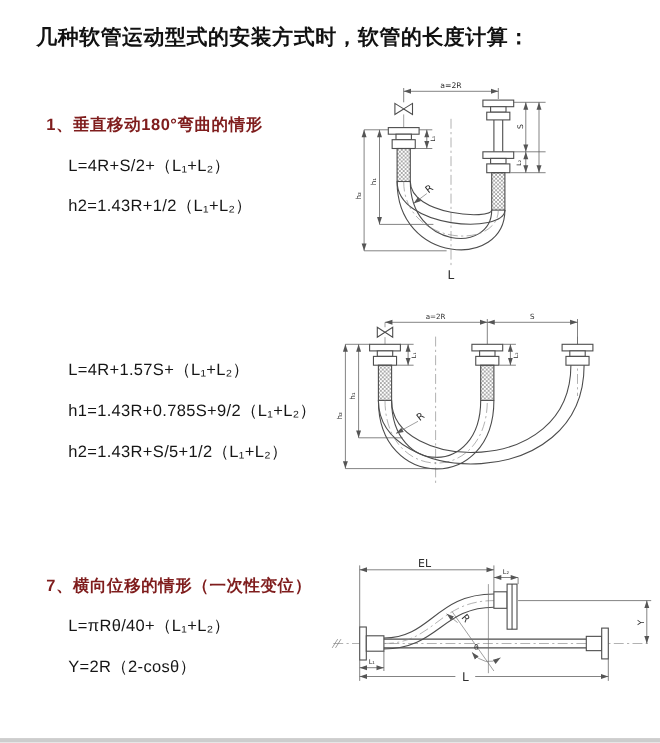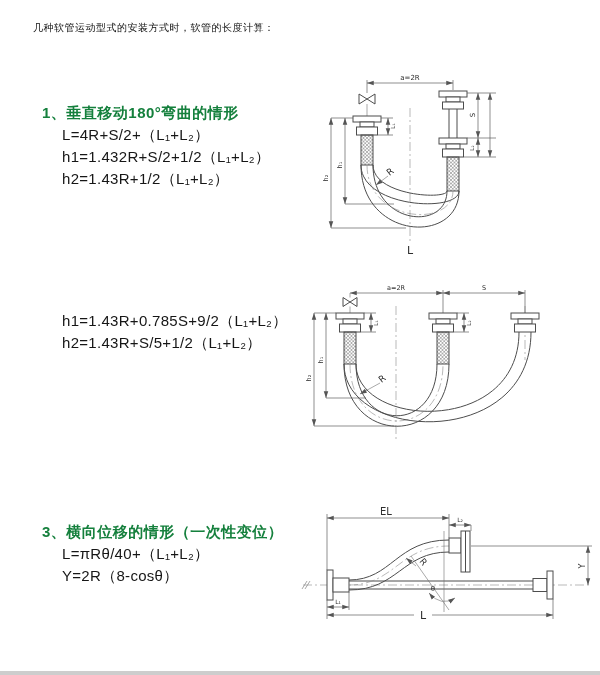--- a/index.html
+++ b/index.html
@@ -1,48 +1,47 @@
 <!DOCTYPE html>
 <html><head>
 <meta charset="utf-8">
 <style>
   html,body{margin:0;padding:0;}
   body{
     width:600px;height:675px;position:relative;background:#ffffff;overflow:hidden;
     font-family:"Liberation Sans","DejaVu Sans",sans-serif;
   }
   .title{
-    position:absolute;left:33px;top:21px;font-size:10px;font-weight:normal;
+    position:absolute;left:33px;top:21px;font-size:19px;font-weight:bold;
     color:#111;letter-spacing:0.5px;
   }
   .sec{position:absolute;left:42px;}
-  .sec .heading{font-size:15px;font-weight:bold;color:#15803d;letter-spacing:0.5px;}
+  .sec .heading{font-size:15px;font-weight:bold;color:#7f1d1d;letter-spacing:0.5px;}
   .sec .formula{
-    font-size:15px;color:#161616;margin-top:3px;margin-left:20px;letter-spacing:0.3px;
+    font-size:15px;color:#161616;margin-top:18px;margin-left:20px;letter-spacing:0.3px;
     font-weight:500;
   }
   .diagram{position:absolute;}
   
   .obj{fill:none;stroke:#4d4d4d;stroke-width:1;}
   .objf{fill:#ffffff;stroke:#4d4d4d;stroke-width:1;}
   .dim{fill:none;stroke:#5e5e5e;stroke-width:0.7;}
   .thin{fill:none;stroke:#6e6e6e;stroke-width:0.6;}
   .cl{fill:none;stroke:#8a8a8a;stroke-width:0.6;stroke-dasharray:9 3 2 3;}
   text.lbl{fill:#2e2e2e;font-family:"DejaVu Sans","Liberation Sans",sans-serif;}
   .bottom-edge{position:absolute;left:0;bottom:0;width:600px;height:4px;background:#cdcdcd;}
 </style>
 </head>
 <body>
 
 <div class="title">几种软管运动型式的安装方式时，软管的长度计算：</div>
 
 <section class="sec" style="top:104px;">
   <div class="heading">1、垂直移动180°弯曲的情形</div>
   <div class="formula">L=4R+S/2+（L₁+L₂）</div>
-  <div class="formula">h1=1.432R+S/2+1/2（L₁+L₂）</div>
   <div class="formula">h2=1.43R+1/2（L₁+L₂）</div>
 </section>
 
 <svg class="diagram" style="left:318px;top:68px;" width="282" height="196" viewBox="0 0 282 196">
   <defs>
     <pattern id="hz1" width="3.5" height="3.5" patternUnits="userSpaceOnUse">
       <path d="M0,3.5 L3.5,0 M0,0 L3.5,3.5" stroke="#6a6a6a" stroke-width="0.5" fill="none"></path>
     </pattern>
     <marker id="ar1" viewBox="0 0 10 8" refX="9" refY="4" markerWidth="8" markerHeight="6" markerUnits="userSpaceOnUse" orient="auto-start-reverse">
       <path d="M0,1 L9,4 L0,7 Z" fill="#555"></path>
@@ -123,20 +122,21 @@
 
   <g>
     <line class="thin" x1="70" y1="108" x2="58" y2="117" marker-end="url(#ar1)"></line>
     <text class="lbl" x="74" y="106" font-size="9" text-anchor="middle" transform="rotate(-38 74 106)">R</text>
   </g>
 
   <text class="lbl" x="92" y="186" font-size="11" text-anchor="middle">L</text>
 </svg>
 
 <section class="sec" style="top:309px;">
+  <div class="formula">L=4R+1.57S+（L₁+L₂）</div>
   <div class="formula">h1=1.43R+0.785S+9/2（L₁+L₂）</div>
   <div class="formula">h2=1.43R+S/5+1/2（L₁+L₂）</div>
 </section>
 
 <svg class="diagram" style="left:306px;top:280px;" width="294" height="172" viewBox="0 0 294 172">
   <defs>
     <pattern id="hz2" width="3.5" height="3.5" patternUnits="userSpaceOnUse">
       <path d="M0,3.5 L3.5,0 M0,0 L3.5,3.5" stroke="#6a6a6a" stroke-width="0.5" fill="none"></path>
     </pattern>
     <marker id="ar2" viewBox="0 0 10 8" refX="9" refY="4" markerWidth="8" markerHeight="6" markerUnits="userSpaceOnUse" orient="auto-start-reverse">
@@ -214,23 +214,23 @@
     <text class="lbl" x="5" y="98" font-size="6.5" text-anchor="middle" transform="rotate(-90 5 98)">h₂</text>
   </g>
 
   <g>
     <line class="thin" x1="74" y1="103" x2="54" y2="114" marker-end="url(#ar2)"></line>
     <text class="lbl" x="78" y="101" font-size="9" text-anchor="middle" transform="rotate(-38 78 101)">R</text>
   </g>
 </svg>
 
 <section class="sec" style="top:523px;">
-  <div class="heading">3、横向位移的情形（一次性变位）</div>
+  <div class="heading">7、横向位移的情形（一次性变位）</div>
   <div class="formula">L=πRθ/40+（L₁+L₂）</div>
-  <div class="formula">Y=2R（8-cosθ）</div>
+  <div class="formula">Y=2R（2-cosθ）</div>
 </section>
 
 <svg class="diagram" style="left:300px;top:500px;" width="300" height="150" viewBox="0 0 300 150">
   <defs>
     <marker id="ar3" viewBox="0 0 10 8" refX="9" refY="4" markerWidth="8" markerHeight="6" markerUnits="userSpaceOnUse" orient="auto-start-reverse">
       <path d="M0,1 L9,4 L0,7 Z" fill="#555"></path>
     </marker>
   </defs>
 
   <g>

